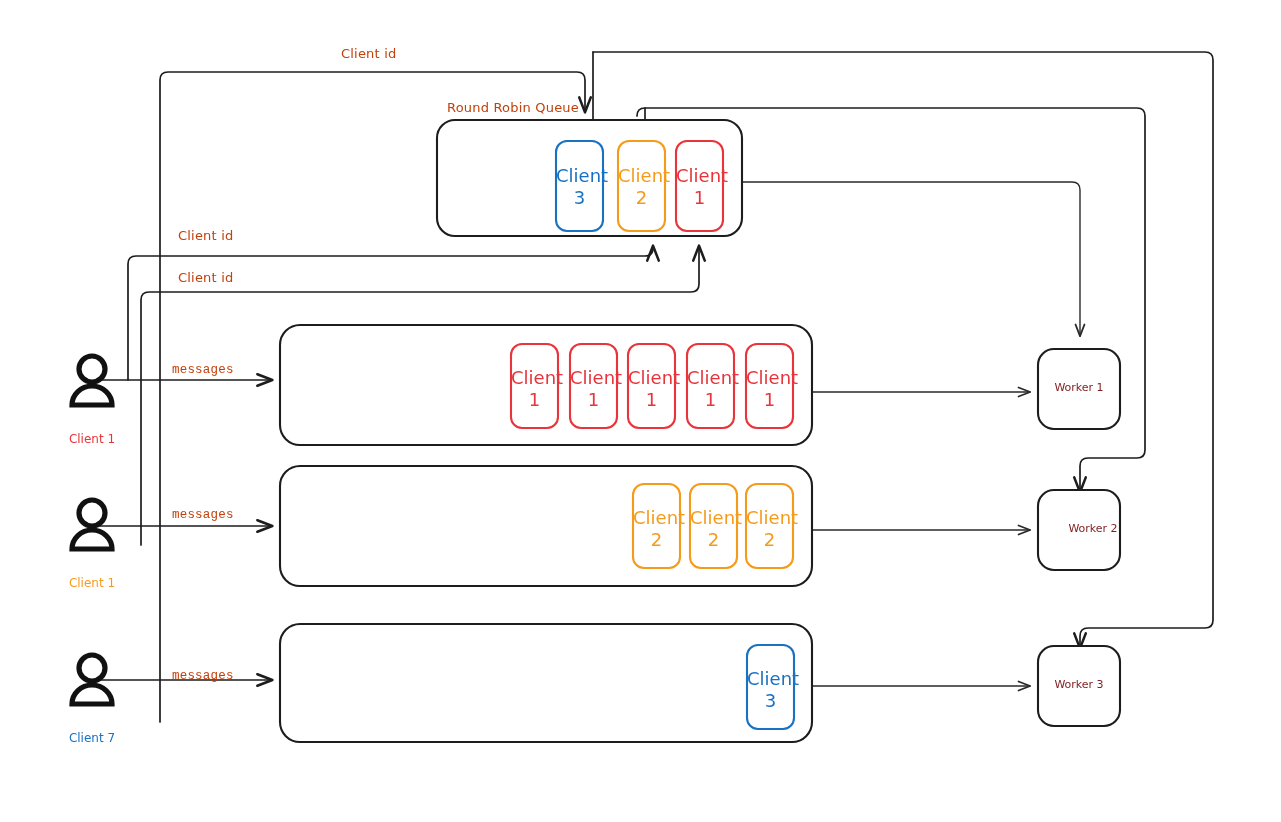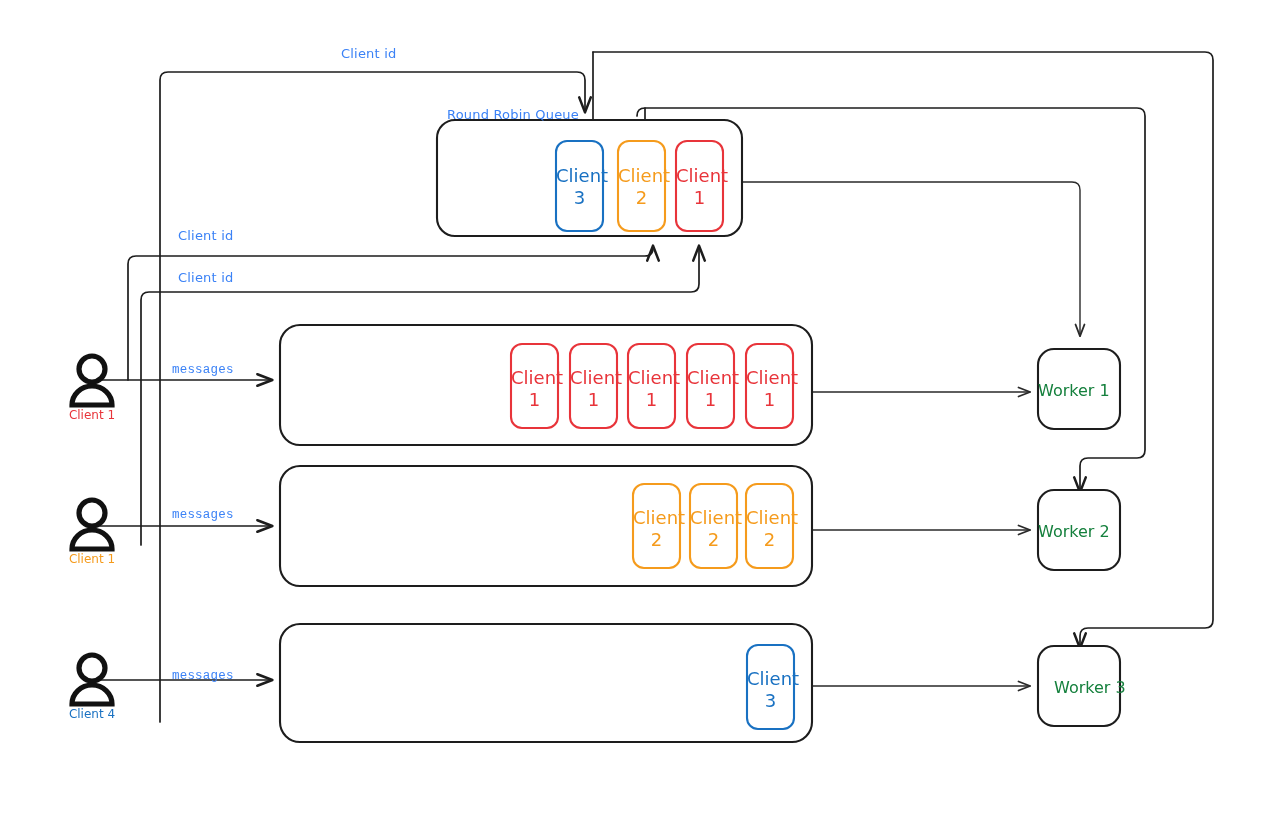--- a/index.html
+++ b/index.html
@@ -4,25 +4,25 @@
 <style>
   html,body{margin:0;padding:0;background:#ffffff;}
   body{width:1281px;height:822px;position:relative;overflow:hidden;
        font-family:"DejaVu Sans","Liberation Sans",sans-serif;}
   #canvas{position:absolute;inset:0;width:1281px;height:822px;}
   svg.layer{position:absolute;left:0;top:0;width:1281px;height:822px;overflow:visible;}
   .wire{fill:none;stroke:#1d1d1d;stroke-width:1.7;stroke-linecap:round;stroke-linejoin:round;}
   .wire-thin{fill:none;stroke:#2a2a2a;stroke-width:1.4;stroke-linecap:round;stroke-linejoin:round;}
   .boxline{fill:#ffffff;stroke:#1d1d1d;stroke-width:2.1;}
   .avatar{fill:none;stroke:#111111;stroke-width:5.2;stroke-linecap:round;}
-  .lbl{position:absolute;white-space:nowrap;font-size:13px;color:#3b82f6;letter-spacing:.2px;}
+  .lbl{position:absolute;white-space:nowrap;font-size:13px;color:#c2410c;letter-spacing:.2px;}
   .lbl-sm{font-size:12.5px;font-family:Liberation Mono, monospace;}
   .card-txt{position:absolute;text-align:center;line-height:1.22;font-size:18px;white-space:nowrap;}
-  .worker-txt{position:absolute;font-size:16px;color:#15803d;white-space:nowrap;}
-  .cname{position:absolute;font-size:12px;text-align:center;white-space:nowrap;}
+  .worker-txt{position:absolute;text-align:center;font-size:11px;color:#7f1d1d;white-space:nowrap;}
+  .cname{position:absolute;font-size:12px;text-align:center;white-space:nowrap;margin-top:24px;}
   .red{color:#e8343a;} .org{color:#f59b1c;} .blu{color:#1971c2;}
 </style>
 </head>
 <body>
 
 <div id="canvas">
 
   <svg class="layer">
     <defs>
       <marker id="ah" markerWidth="11" markerHeight="11" refX="9.2" refY="4" orient="auto">
@@ -55,21 +55,21 @@
 
     <path class="wire" d="M593,52 L1205,52 Q1213,52 1213,60 L1213,620 Q1213,628 1205,628 L1088,628 Q1080,628 1080,636 L1080,648" marker-end="url(#ah)"></path>
 
     <path class="wire" d="M593,52 L593,120"></path>
     <path class="wire" d="M645,108 L645,150"></path>
   </svg>
 
   <svg class="layer">
     <rect class="boxline" x="437" y="120" width="305" height="116" rx="18" ry="18"></rect>
   </svg>
-  <div class="lbl" style="left:447px;top:100px;margin-top:7px;">Round Robin Queue</div>
+  <div class="lbl" style="left:447px;top:100px;">Round Robin Queue</div>
 
   <svg class="layer">
     <rect x="556" y="141" width="47" height="90" rx="11" ry="11" fill="#ffffff" stroke="#1971c2" stroke-width="2.1"></rect>
     <rect x="618" y="141" width="47" height="90" rx="11" ry="11" fill="#ffffff" stroke="#f59b1c" stroke-width="2.1"></rect>
     <rect x="676" y="141" width="47" height="90" rx="11" ry="11" fill="#ffffff" stroke="#e8343a" stroke-width="2.1"></rect>
   </svg>
   <div class="card-txt blu" style="left:556px;top:165px;width:47px;">
     <span>Client</span><br>
     <span>3</span>
   </div>
@@ -102,21 +102,21 @@
       <path class="avatar" d="M72,549 a20,19 0 0 1 40,0 Z" fill="none"></path>
     </g>
 
     <g>
       <circle class="avatar" cx="92" cy="668" r="13"></circle>
       <path class="avatar" d="M72,704 a20,19 0 0 1 40,0 Z" fill="none"></path>
     </g>
   </svg>
   <div class="cname red" style="left:52px;top:408px;width:80px;">Client 1</div>
   <div class="cname org" style="left:52px;top:552px;width:80px;">Client 1</div>
-  <div class="cname blu" style="left:52px;top:707px;width:80px;">Client 4</div>
+  <div class="cname blu" style="left:52px;top:707px;width:80px;">Client 7</div>
 
   <svg class="layer">
     <rect class="boxline" x="280" y="325" width="532" height="120" rx="20" ry="20"></rect>
     <rect class="boxline" x="280" y="466" width="532" height="120" rx="20" ry="20"></rect>
     <rect class="boxline" x="280" y="624" width="532" height="118" rx="20" ry="20"></rect>
 
     <rect x="511" y="344" width="47" height="84" rx="11" ry="11" fill="#fff" stroke="#e8343a" stroke-width="2.1"></rect>
     <rect x="570" y="344" width="47" height="84" rx="11" ry="11" fill="#fff" stroke="#e8343a" stroke-width="2.1"></rect>
     <rect x="628" y="344" width="47" height="84" rx="11" ry="11" fill="#fff" stroke="#e8343a" stroke-width="2.1"></rect>
     <rect x="687" y="344" width="47" height="84" rx="11" ry="11" fill="#fff" stroke="#e8343a" stroke-width="2.1"></rect>
@@ -158,16 +158,16 @@
   <div class="card-txt blu" style="left:747px;top:668px;width:47px;">
     <span>Client</span><br>
     <span>3</span></div>
 
   <svg class="layer">
     <rect class="boxline" x="1038" y="349" width="82" height="80" rx="16" ry="16"></rect>
     <rect class="boxline" x="1038" y="490" width="82" height="80" rx="16" ry="16"></rect>
     <rect class="boxline" x="1038" y="646" width="82" height="80" rx="16" ry="16"></rect>
   </svg>
   <div class="worker-txt" style="left:1038px;top:381px;width:82px;">Worker 1</div>
-  <div class="worker-txt" style="left:1038px;top:522px;width:94px;">Worker 2</div>
-  <div class="worker-txt" style="left:1038px;top:678px;width:82px;padding-left:16px;">Worker 3</div>
+  <div class="worker-txt" style="left:1038px;top:522px;width:94px;padding-left:8px;">Worker 2</div>
+  <div class="worker-txt" style="left:1038px;top:678px;width:82px;">Worker 3</div>
 
 </div>
 
 </body></html>

